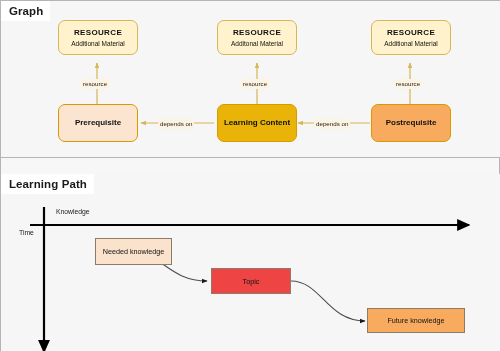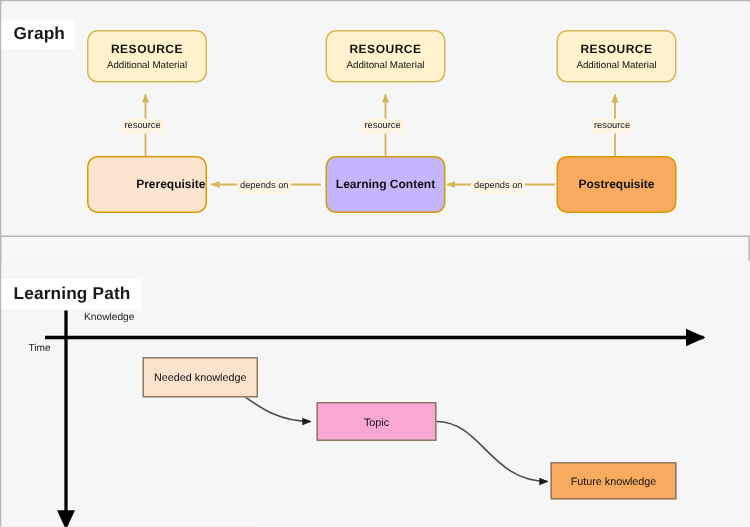--- a/index.html
+++ b/index.html
@@ -44,21 +44,20 @@
     position: absolute;
     z-index: 40;
     background: #ffffff;
     color: #1a1a1a;
     font-size: 11.5px;
     font-weight: bold;
     line-height: 14px;
     padding: 3px 7px 3px 8px;
     letter-spacing: 0.1px;
     white-space: nowrap;
-    margin-top: 12px;
   }
   #graph-title { left: 0px; top: 0px; }
   #path-title  { left: 0px; top: 0px; }
 
   .canvas {
     position: absolute;
     inset: 0;
   }
   .canvas svg {
     position: absolute;
@@ -100,22 +99,22 @@
   .node-box {
     border-radius: 7px;
     border: 1px solid #d79b00;
   }
   .node-box .node-title {
     font-size: 8px;
     font-weight: bold;
     color: #111111;
     line-height: 10px;
   }
-  .tone-light { background: #fbe4d0; align-items: flex-end; }
-  .tone-mid   { background: #c4b5fd; }
+  .tone-light { background: #fbe4d0; }
+  .tone-mid   { background: #eab308; }
   .tone-deep  { background: #f8ab5e; }
 
   .edge-label {
     position: absolute;
     z-index: 12;
     background: #fdf3e3;
     color: #1a1a1a;
     font-size: 6.2px;
     line-height: 8px;
     padding: 1px 2px;
@@ -137,21 +136,21 @@
     display: flex;
     align-items: center;
     justify-content: center;
     text-align: center;
     border: 1px solid #8c7b68;
     font-size: 7.2px;
     color: #111111;
     z-index: 10;
   }
   .pnode.needed { background: #fbe2cd; margin-left: 40px; }
-  .pnode.topic  { background: #f9a8d4; }
+  .pnode.topic  { background: #ef4444; }
   .pnode.future { background: #f8ab5e; }
 </style>
 </head>
 <body>
 
 <div class="app">
 
   <section class="panel" id="graph-panel">
 
     <div class="panel-title" id="graph-title">Graph</div>
@@ -240,19 +239,19 @@
       <div class="axis-label" style="left:18px; top:54px;">Time</div>
 
       <div class="pnode needed" style="left:54px; top:64px; width:77px; height:27px;">
         <span>Needed knowledge</span>
       </div>
 
       <div class="pnode topic" style="left:210px; top:94px; width:80px; height:26px;">
         <span>Topic</span>
       </div>
 
-      <div class="pnode future" style="left:366px; top:134px; width:84px; height:25px;">
+      <div class="pnode future" style="left:366px; top:134px; width:98px; height:25px;">
         <span>Future knowledge</span>
       </div>
     </div>
   </section>
 
 </div>
 
 </body></html>

